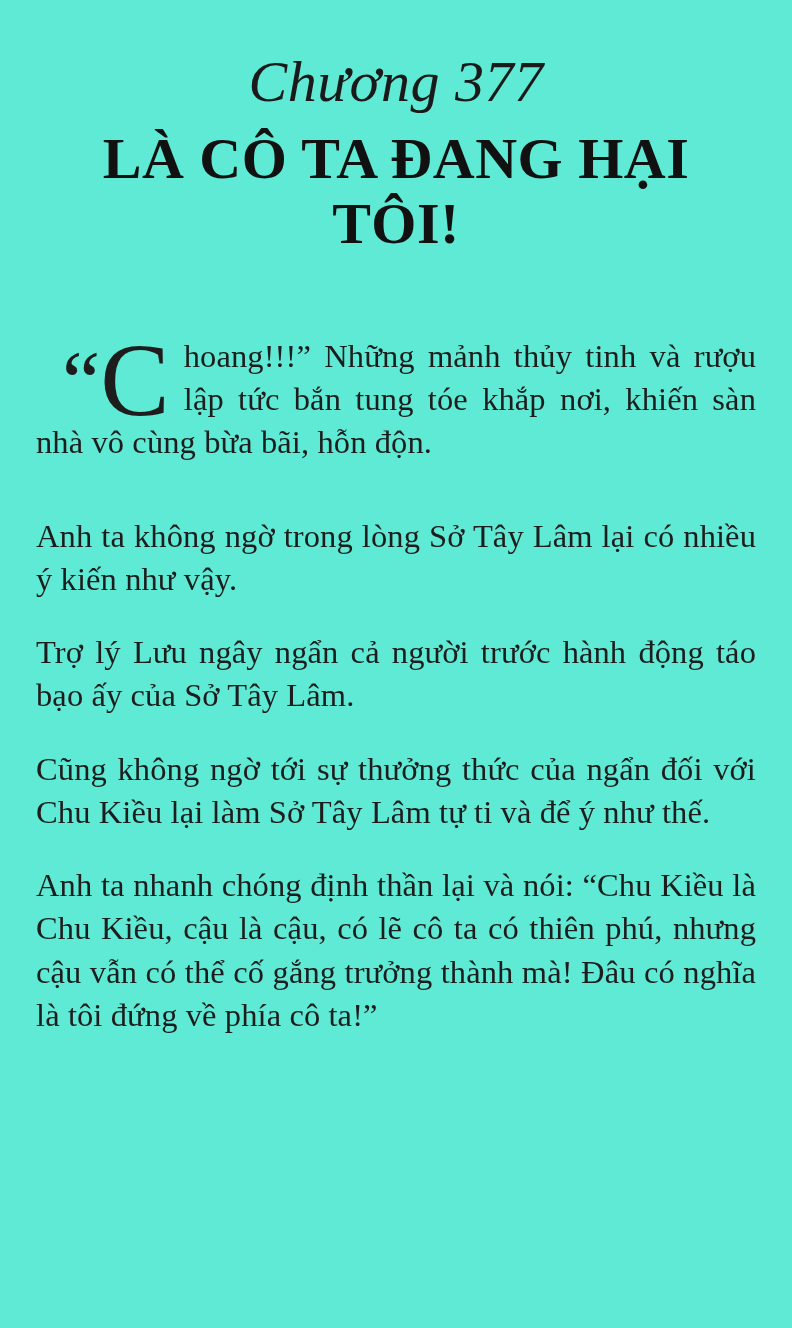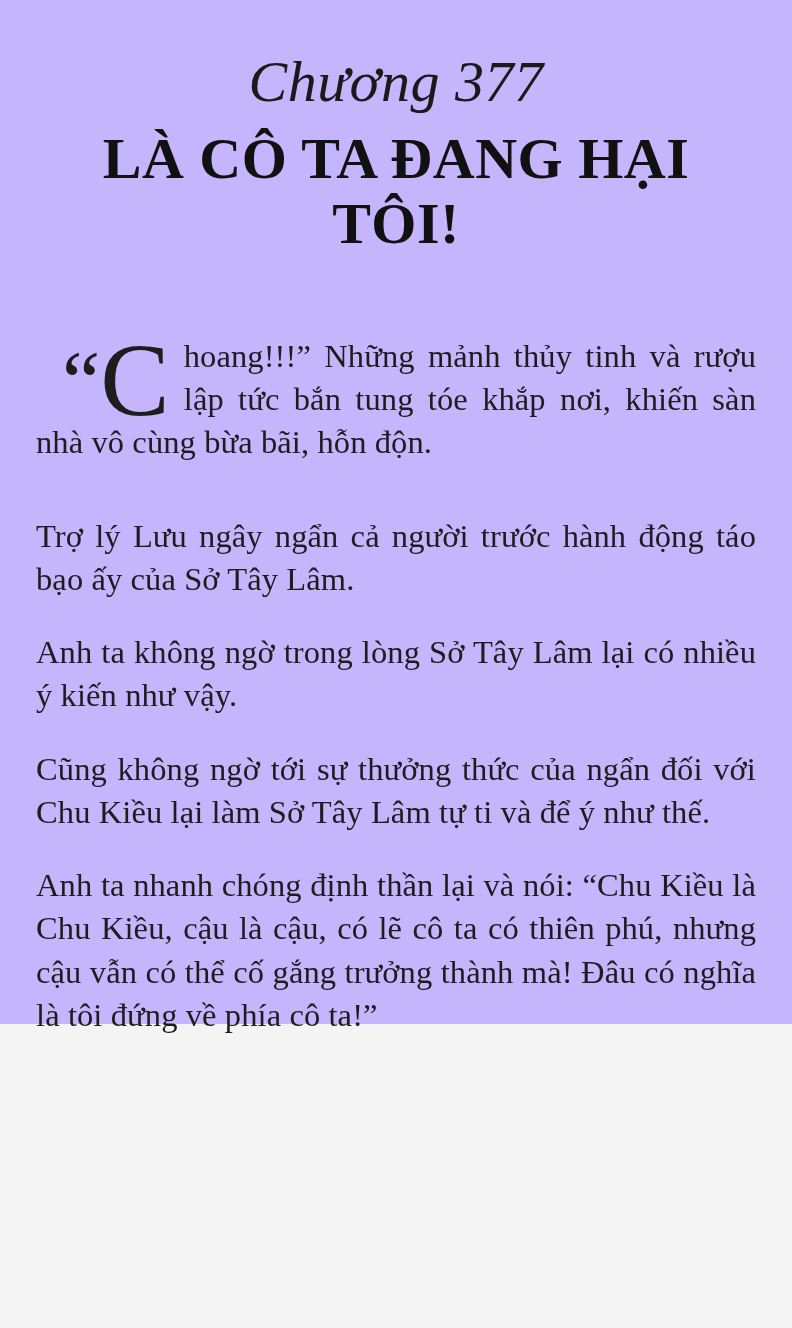--- a/index.html
+++ b/index.html
@@ -11,24 +11,24 @@
     width: 792px;
     height: 1328px;
     overflow: hidden;
     font-family: "Liberation Serif", "DejaVu Serif", serif;
     color: #1d1d1d;
   }
 
   .page {
     position: relative;
     width: 792px;
-    height: 1024px;
+    height: 1328px;
     box-sizing: border-box;
     padding: 52px 36px 0 36px;
-    background: #c4b5fd;
+    background: #5eead4;
   }
 
   .chapter-number {
     text-align: center;
     font-style: italic;
     font-size: 58px;
     line-height: 1.05;
     letter-spacing: 0.5px;
     margin: 0 0 14px 0;
     font-weight: 400;
@@ -106,22 +106,22 @@
 
   <div class="body-text">
 
     <p class="para first-para">
       <span class="dropcap-wrap">
         <span class="open-quote">“</span><span class="dropcap">C</span>
       </span><span class="first-line-rest">hoang!!!”</span>
       <span>Những mảnh thủy tinh và rượu lập tức bắn tung tóe khắp nơi, khiến sàn nhà vô cùng bừa bãi, hỗn độn.</span>
     </p>
 
+    <p class="para">Anh ta không ngờ trong lòng Sở Tây Lâm lại có nhiều ý kiến như vậy.</p>
+
     <p class="para">Trợ lý Lưu ngây ngẩn cả người trước hành động táo bạo ấy của Sở Tây Lâm.</p>
-
-    <p class="para">Anh ta không ngờ trong lòng Sở Tây Lâm lại có nhiều ý kiến như vậy.</p>
 
     <p class="para">Cũng không ngờ tới sự thưởng thức của ngẩn đối với Chu Kiều lại làm Sở Tây Lâm tự ti và để ý như thế.</p>
 
     <p class="para">Anh ta nhanh chóng định thần lại và nói: “Chu Kiều là Chu Kiều, cậu là cậu, có lẽ cô ta có thiên phú, nhưng cậu vẫn có thể cố gắng trưởng thành mà! Đâu có nghĩa là tôi đứng về phía cô ta!”</p>
 
   </div>
 </div>
 
 </body></html>

